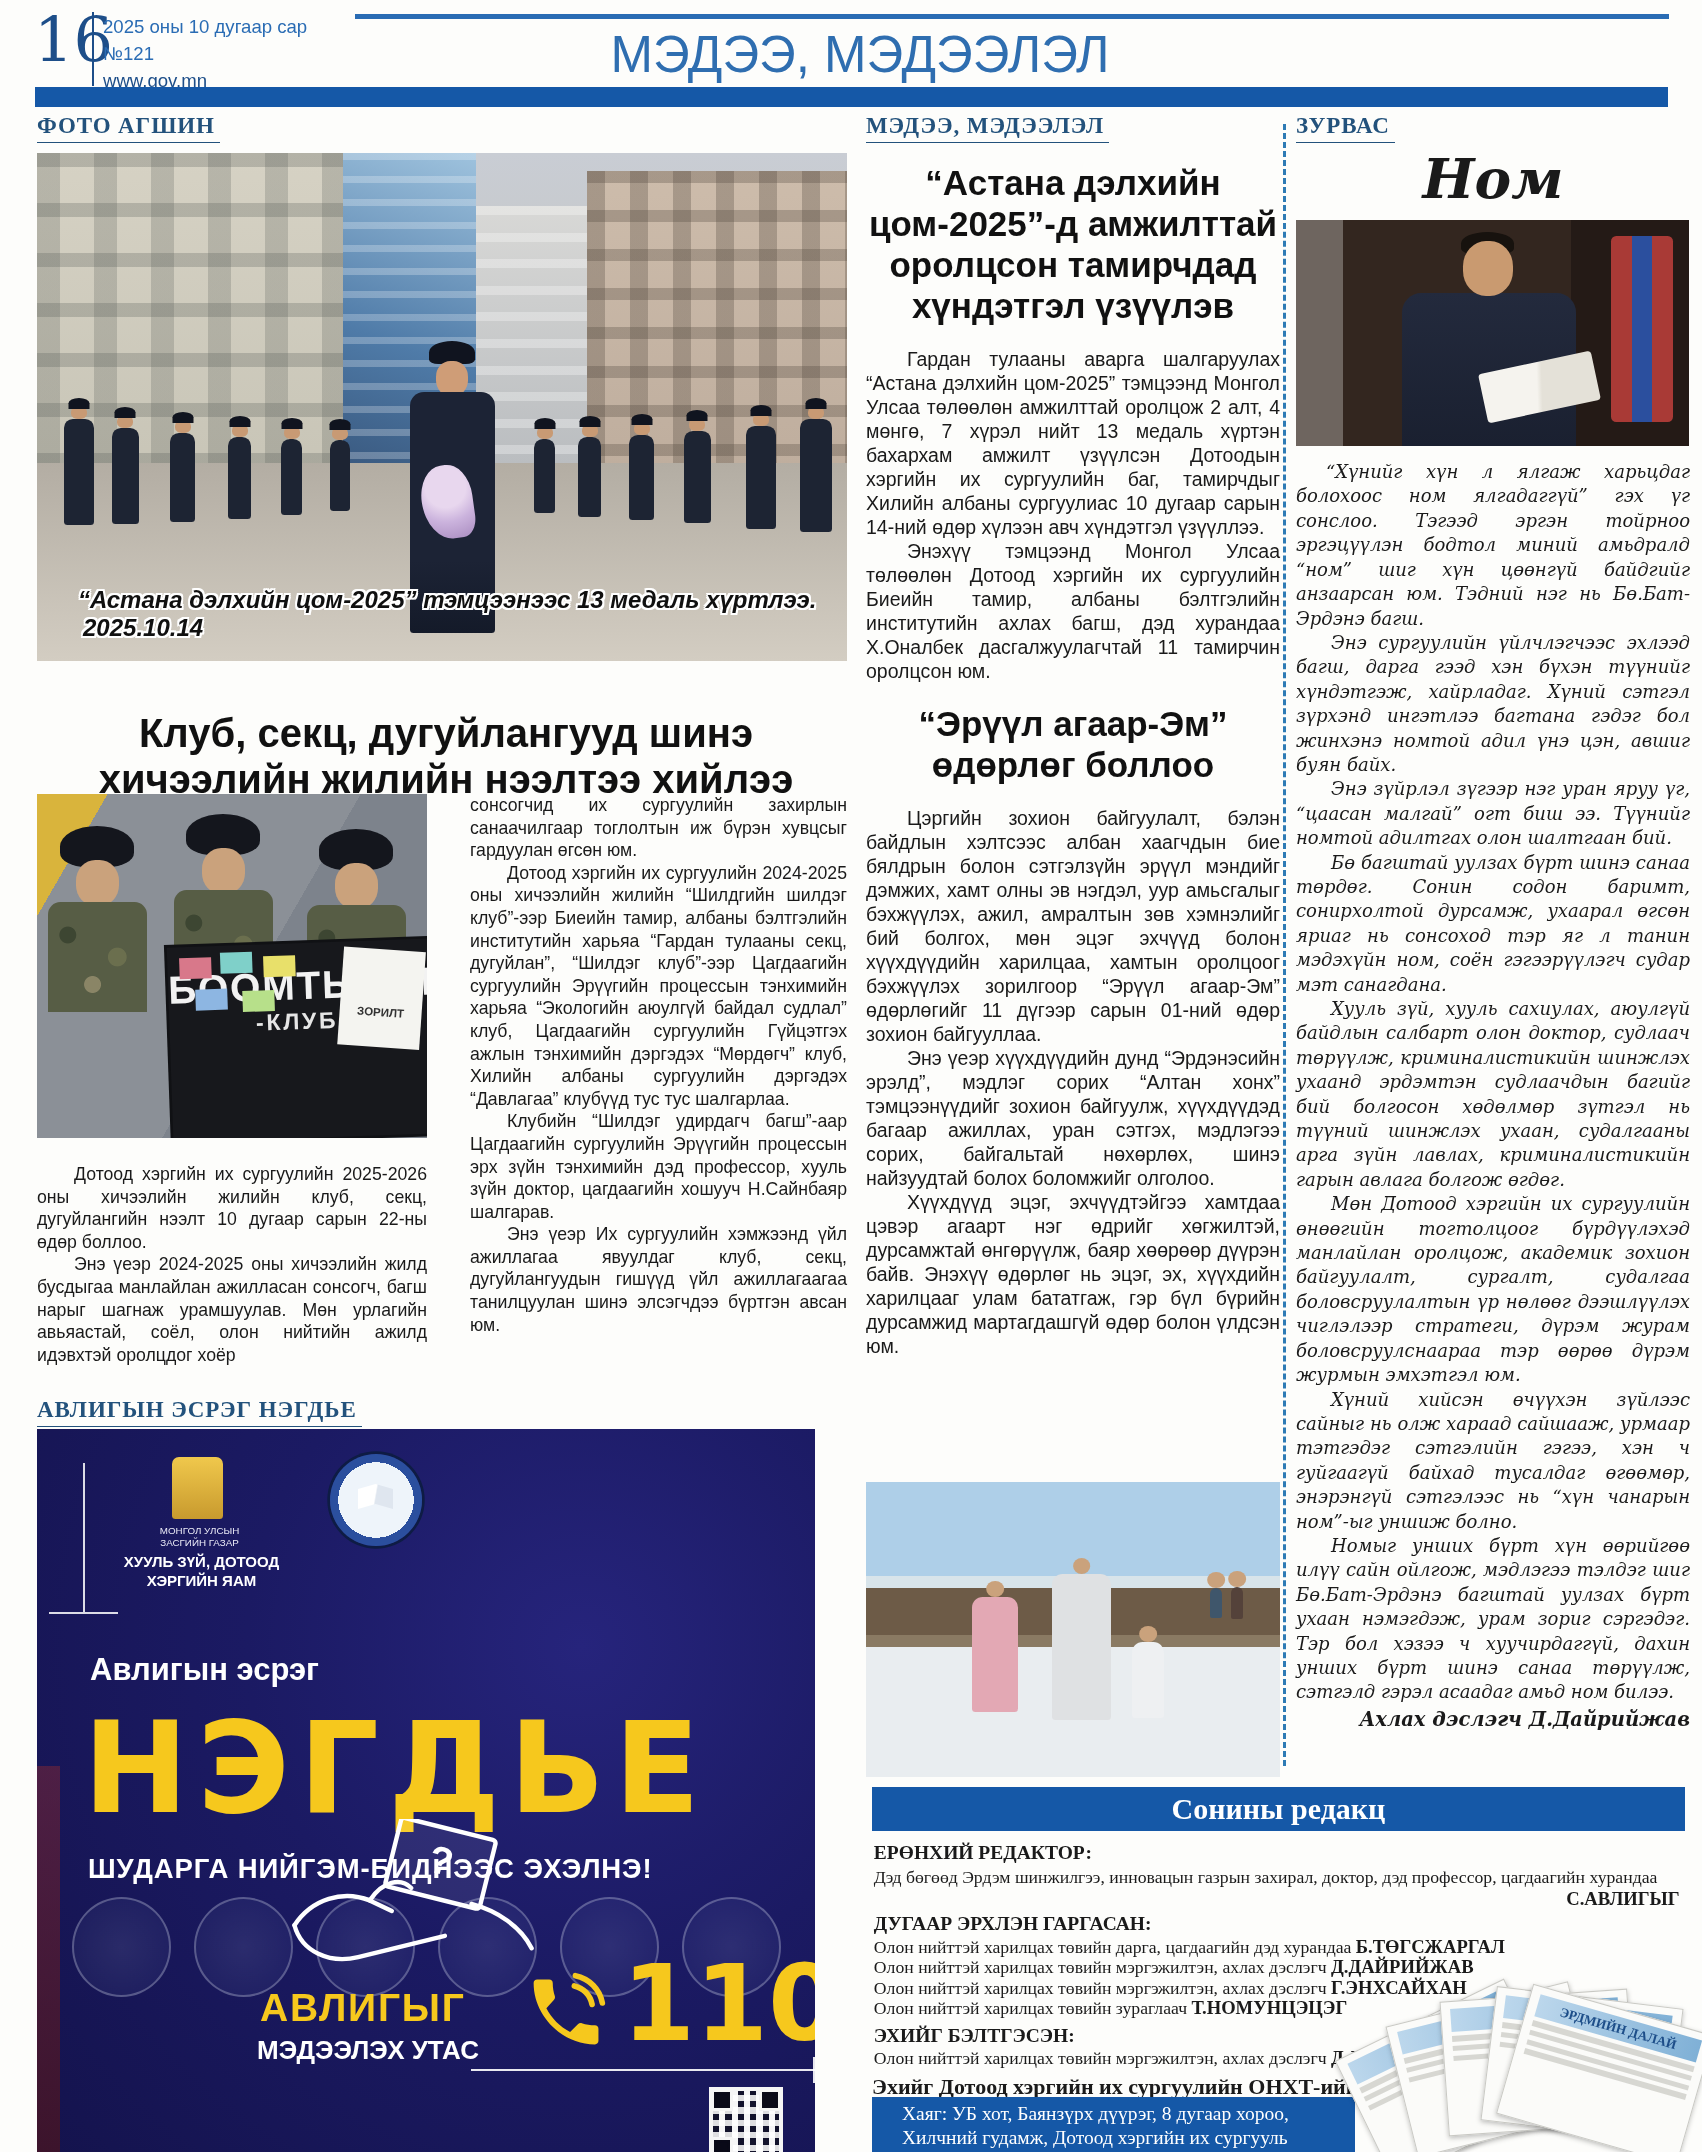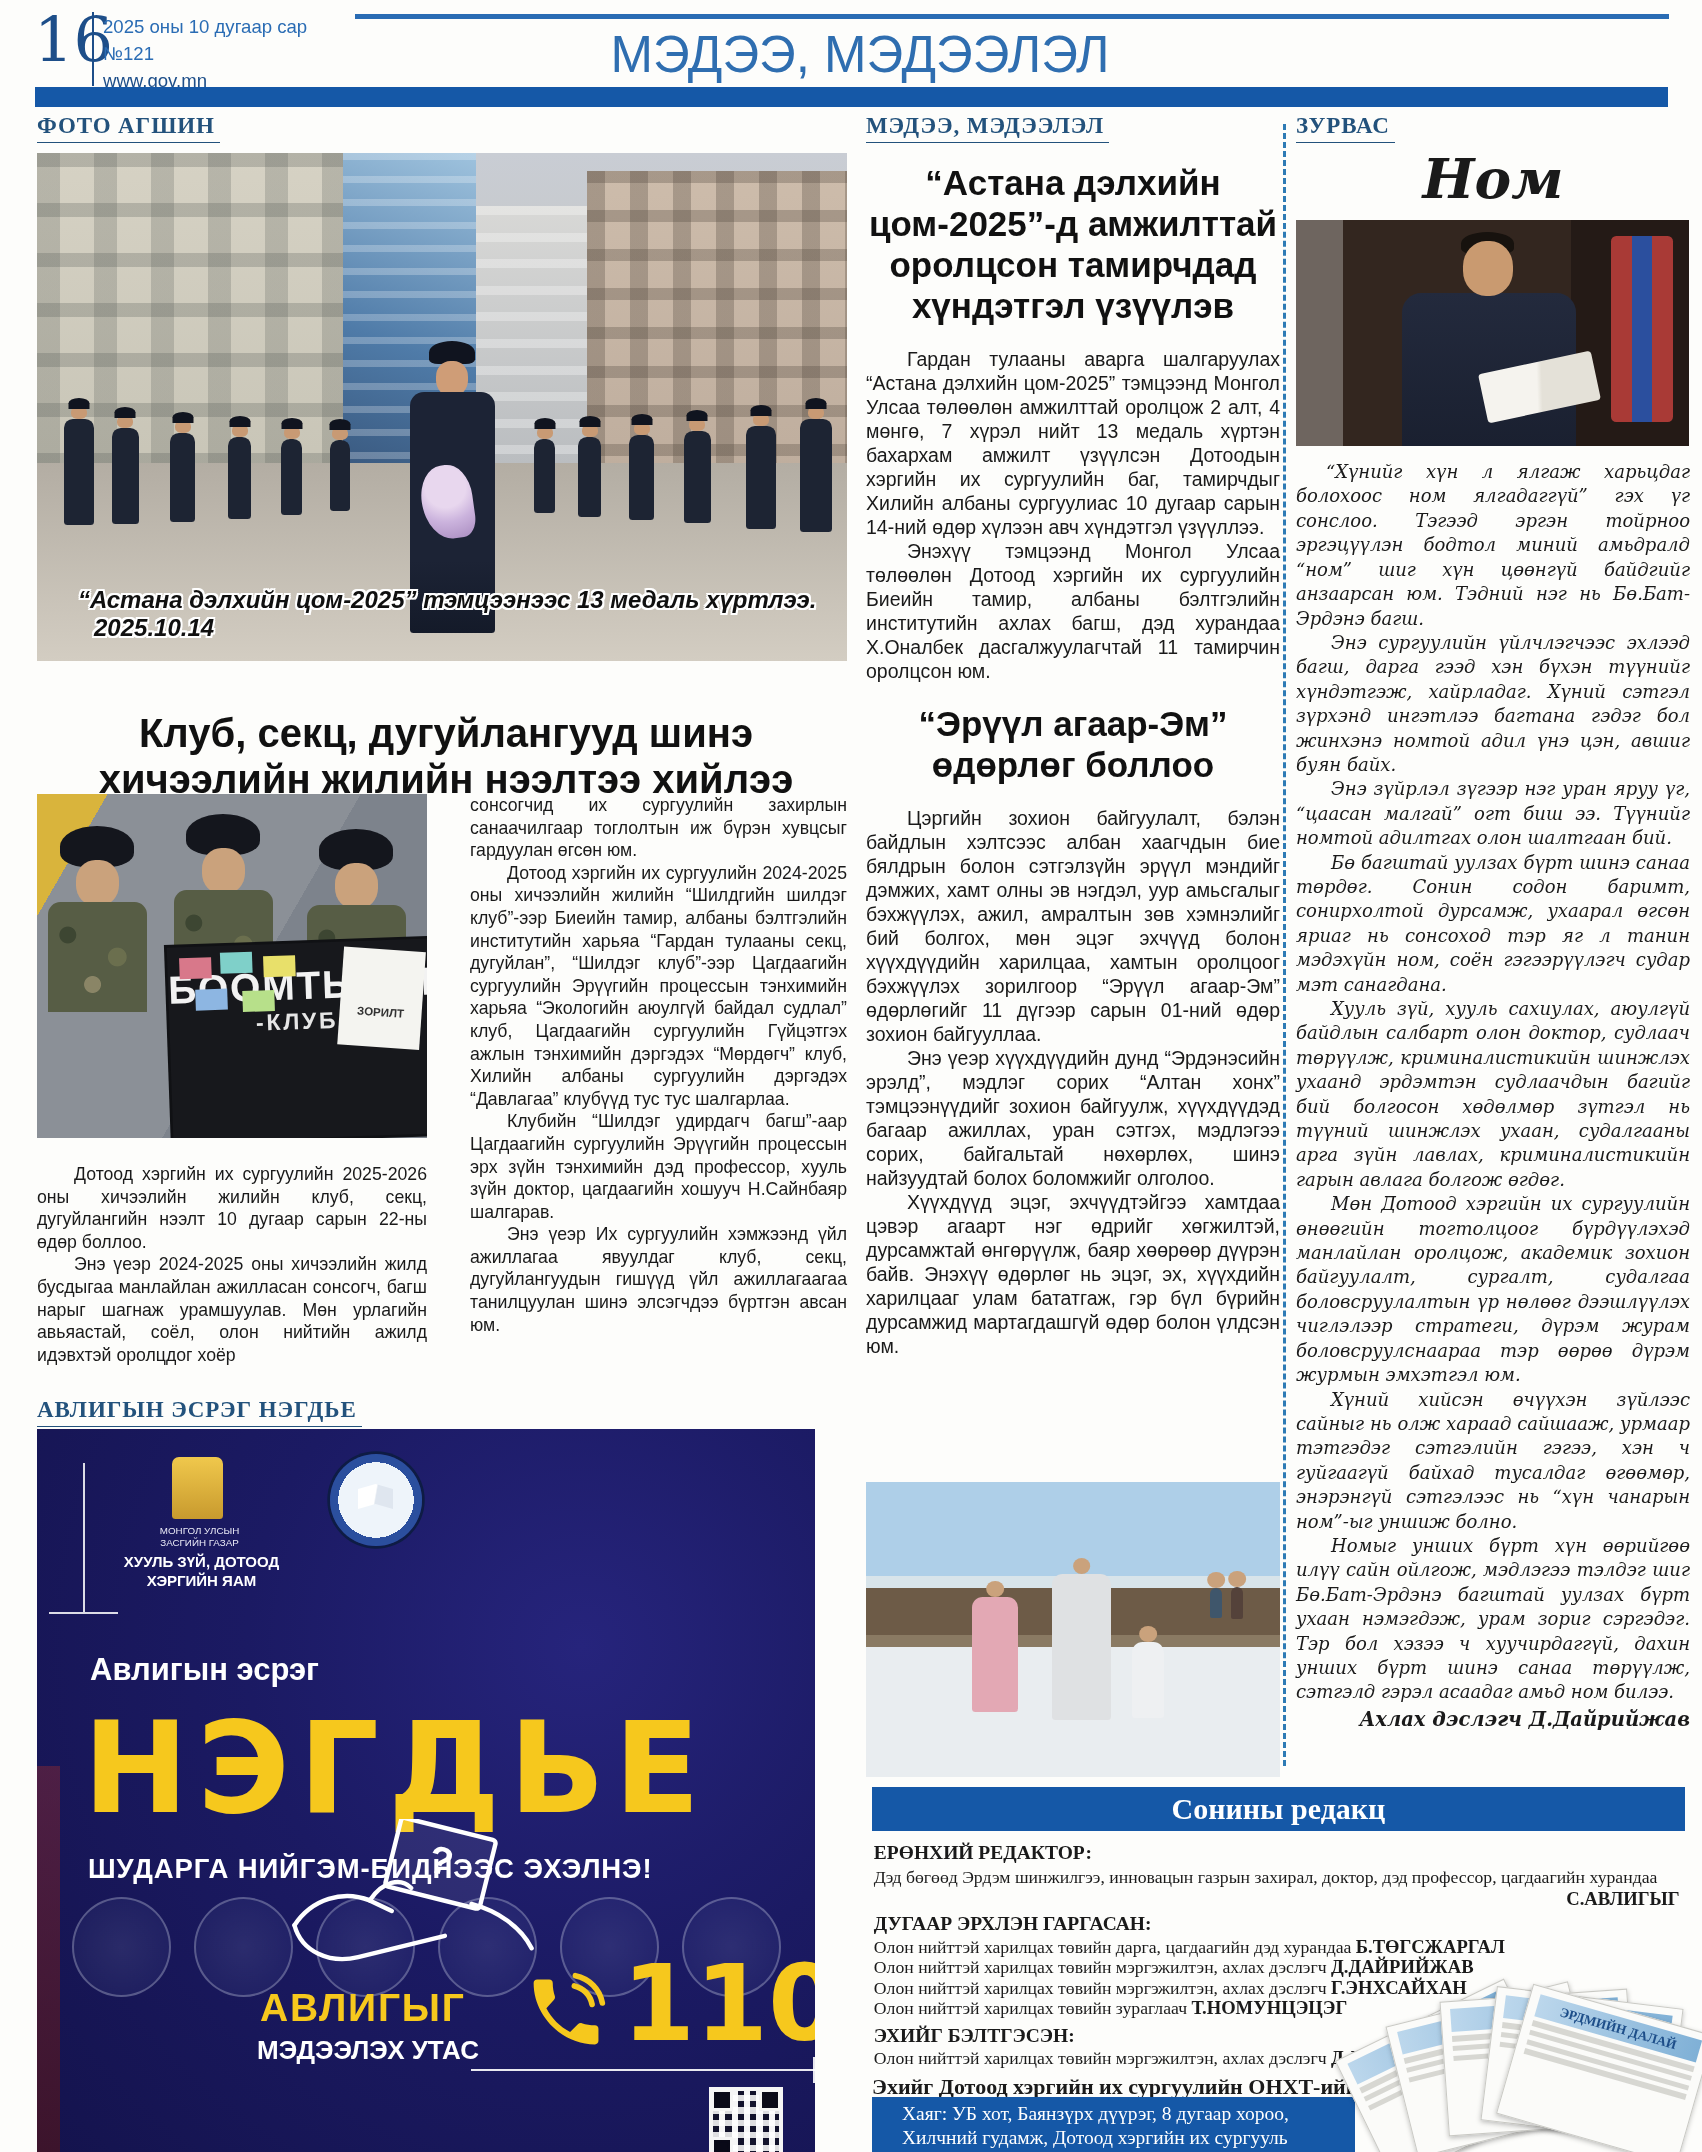--- a/index.html
+++ b/index.html
@@ -188,21 +188,21 @@
     <div class="fig" style="left:763px;top:266px;width:32px;height:113px;"></div>
 
     <div class="officer-c">
       <div class="cap"></div>
       <div class="face"></div>
       <div class="coat"></div>
       <div class="bouquet"></div>
     </div>
     <div class="cap-line">
       <span>“Астана дэлхийн цом-2025” тэмцээнээс 13 медаль хүртлээ.</span>
-      <span style="margin-left:16px;">2025.10.14</span>
+      <span style="margin-left:5px;">2025.10.14</span>
     </div>
   </div>
 
   <h1 class="lead-head" style="position:absolute;left:37px;top:706px;width:810px;">Клуб, секц, дугуйлангууд шинэ хичээлийн жилийн нээлтээ хийлээ</h1>
 
   <div class="two-col">
     <div class="cl">
       <div class="photo soldiers">
         <div class="sold" style="left:7px;top:32px;">
             <div class="hat"></div>

